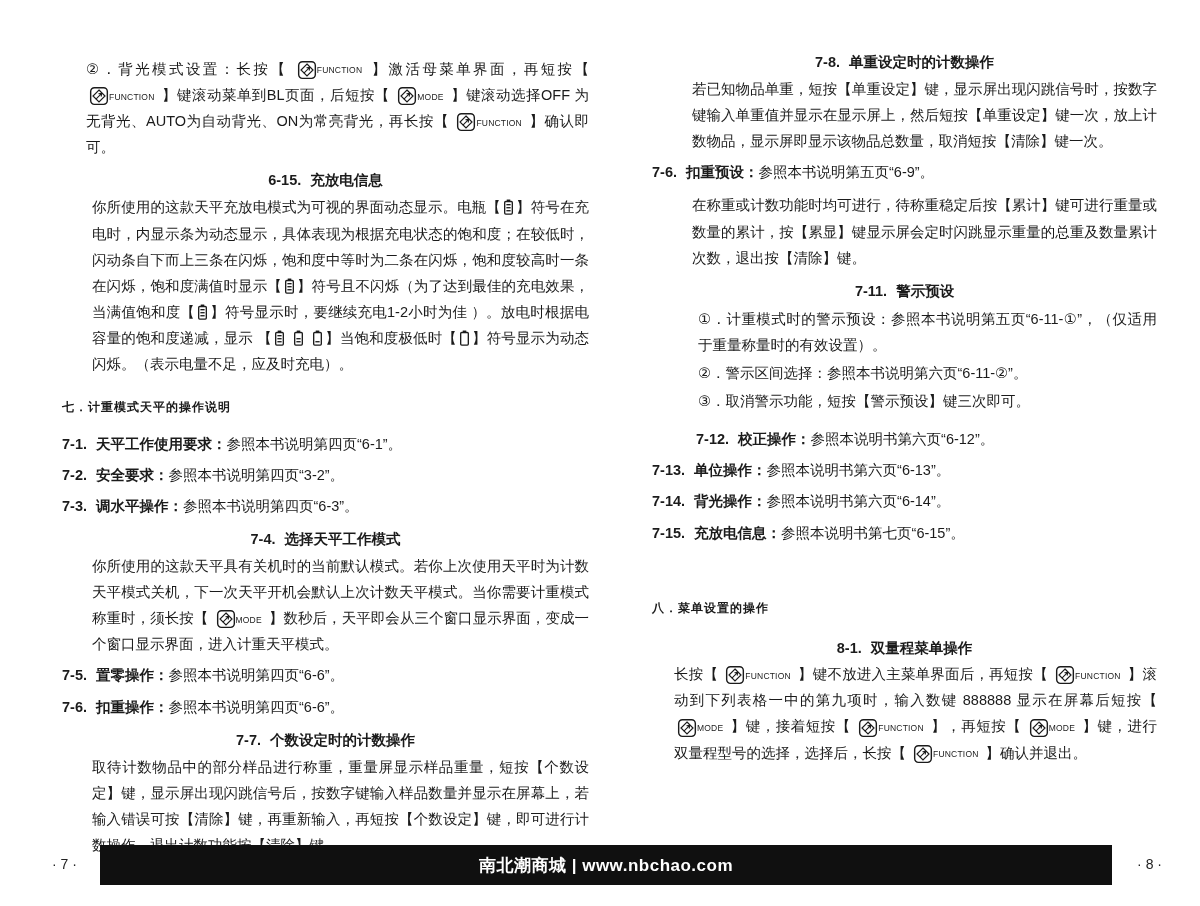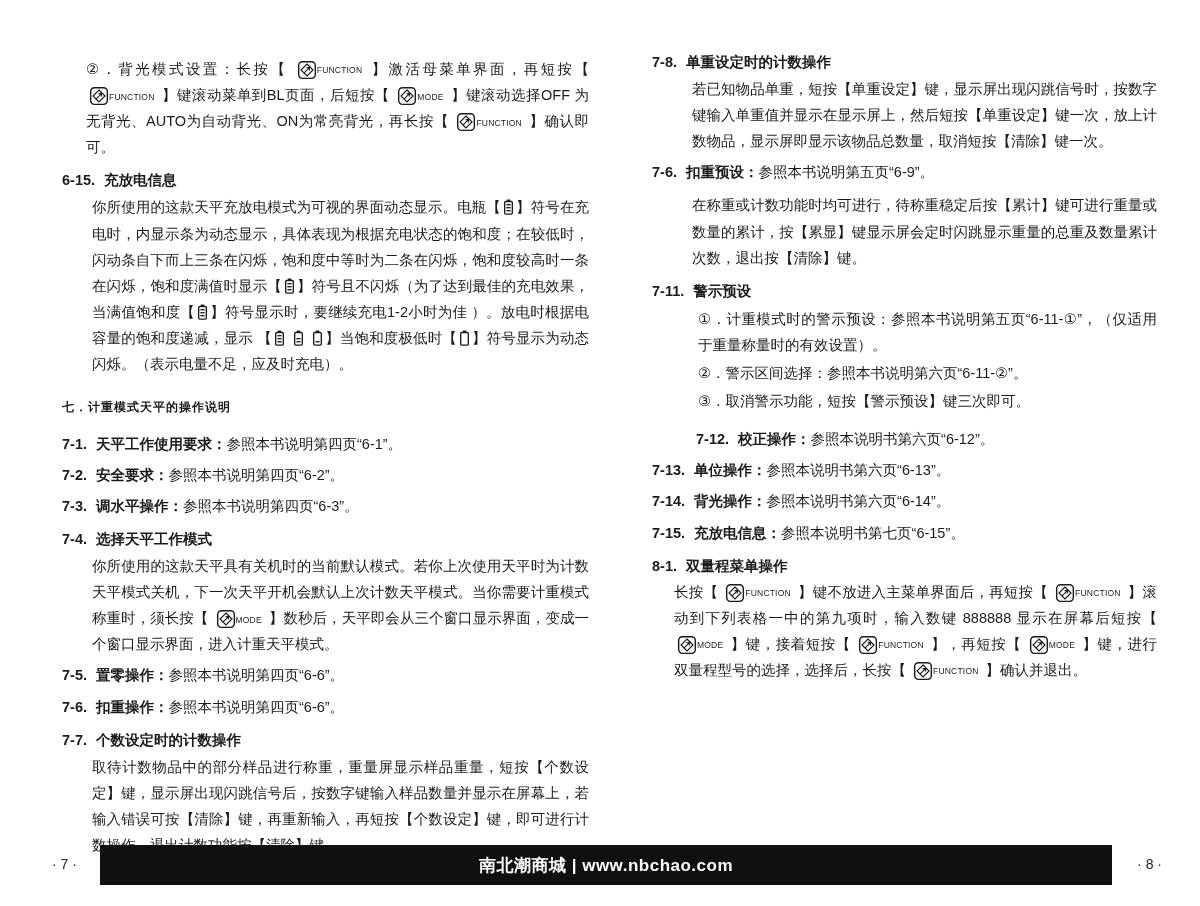--- a/index.html
+++ b/index.html
@@ -8,21 +8,21 @@
     background:#ffffff;color:#1b1b1b;
     font-family:"Liberation Sans","DejaVu Sans",sans-serif;
   }
   .col{position:absolute;font-size:14.5px;line-height:1.8;}
   .col-left{left:62px;top:56px;width:527px;}
   .col-right{left:652px;top:42px;width:505px;}
   p{margin:0;}
   .runs{text-align:justify;}
   .indent-block{margin-left:24px;}
   .item{margin-top:7px;}
-  .item-head{font-weight:bold;}
+  .item-head{font-weight:bold;text-align:center;}
   .num{font-weight:bold;margin-right:9px;}
   .b{font-weight:bold;}
   .item-body{margin-left:30px;text-align:justify;margin-top:1px;}
   .item-body-r{margin-left:40px;text-align:justify;margin-top:1px;}
   .sub{margin-left:46px;text-align:justify;margin-top:2px;}
   .line-item{margin-top:5px;}
   .sec-title{font-size:12px;font-weight:bold;margin:20px 0 12px 0;letter-spacing:1px;}
   .sec-title-8{margin-top:52px;margin-bottom:16px;}
   .i81-body{margin-left:22px;text-align:justify;margin-top:0;}
 
@@ -125,21 +125,21 @@
               <rect x="1.7" y="2.8" width="8.6" height="14.2" rx="1.2" fill="none" stroke="#1b1b1b" stroke-width="1.5"></rect>
             </svg></span>】符号显示为动态闪烁。（表示电量不足，应及时充电）。</p>
     </div>
 
     <div class="sec-title">七．计重模式天平的操作说明</div>
 
     <div class="line-item">
       <span class="num">7-1.</span><span class="b">天平工作使用要求：</span><span>参照本书说明第四页“6-1”。</span>
     </div>
     <div class="line-item">
-      <span class="num">7-2.</span><span class="b">安全要求：</span><span>参照本书说明第四页“6-2”。</span>
+      <span class="num">7-2.</span><span class="b">安全要求：</span><span>参照本书说明第四页“3-2”。</span>
     </div>
     <div class="line-item">
       <span class="num">7-3.</span><span class="b">调水平操作：</span><span>参照本书说明第四页“6-3”。</span>
     </div>
 
     <div class="item">
       <div class="item-head">
         <span class="num">7-4.</span><span class="b">选择天平工作模式</span>
       </div>
       <p class="item-body runs">你所使用的这款天平具有关机时的当前默认模式。若你上次使用天平时为计数天平模式关机，下一次天平开机会默认上次计数天平模式。当你需要计重模式称重时，须长按【 <span class="keyicon">
@@ -200,20 +200,21 @@
     <div class="line-item">
       <span class="num">7-13.</span><span class="b">单位操作：</span><span>参照本说明书第六页“6-13”。</span>
     </div>
     <div class="line-item">
       <span class="num">7-14.</span><span class="b">背光操作：</span><span>参照本说明书第六页“6-14”。</span>
     </div>
     <div class="line-item">
       <span class="num">7-15.</span><span class="b">充放电信息：</span><span>参照本说明书第七页“6-15”。</span>
     </div>
 
+    <div class="sec-title sec-title-8">八．菜单设置的操作</div>
 
     <div class="item">
       <div class="item-head">
         <span class="num">8-1.</span><span class="b">双量程菜单操作</span>
       </div>
       <p class="i81-body runs">长按【 <span class="keyicon">
             <svg class="keysvg" viewBox="0 0 24 24">
               <rect x="2" y="2" width="20" height="20" rx="4.5" fill="none" stroke="#1b1b1b" stroke-width="1.7"></rect>
               <path d="M12 4.8 19.2 12 12 19.2 4.8 12Z" fill="none" stroke="#1b1b1b" stroke-width="1.4"></path>
               <path d="M8.6 15.4 15.2 8.8 M15.2 8.8 l-3.4 .5 M15.2 8.8 l-.5 3.4" fill="none" stroke="#1b1b1b" stroke-width="1.3" stroke-linecap="round"></path>

